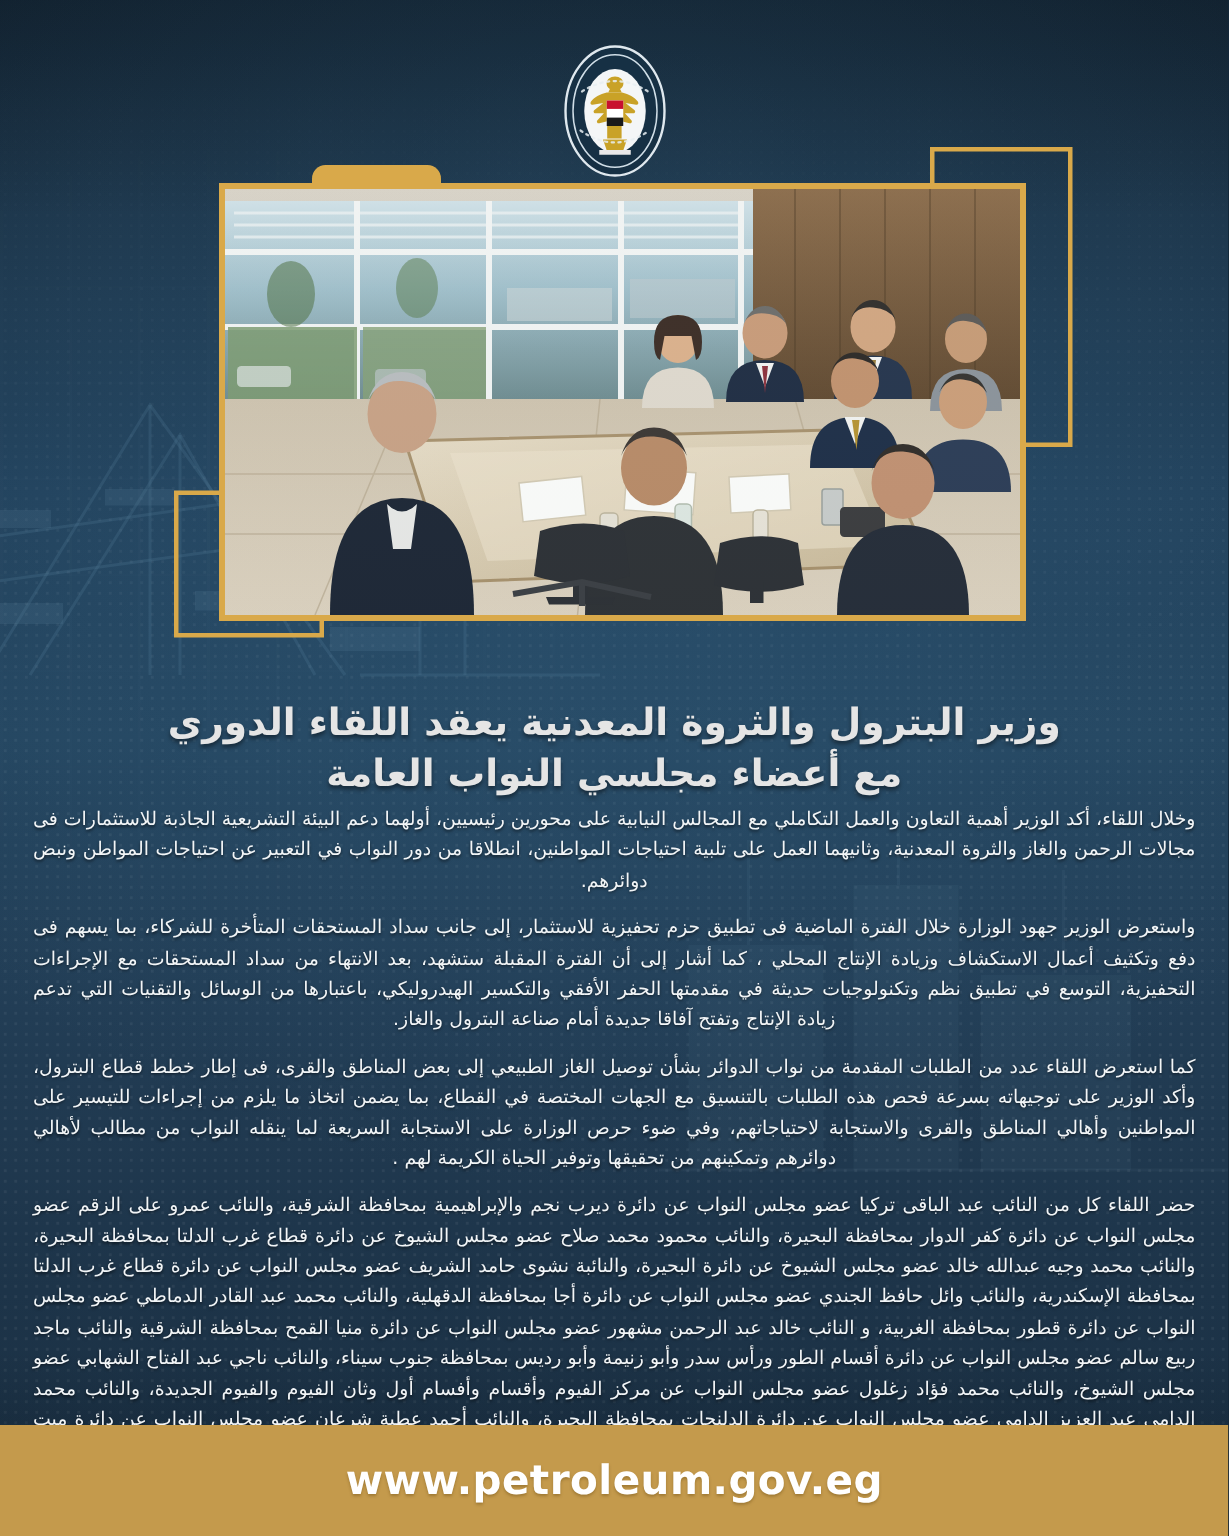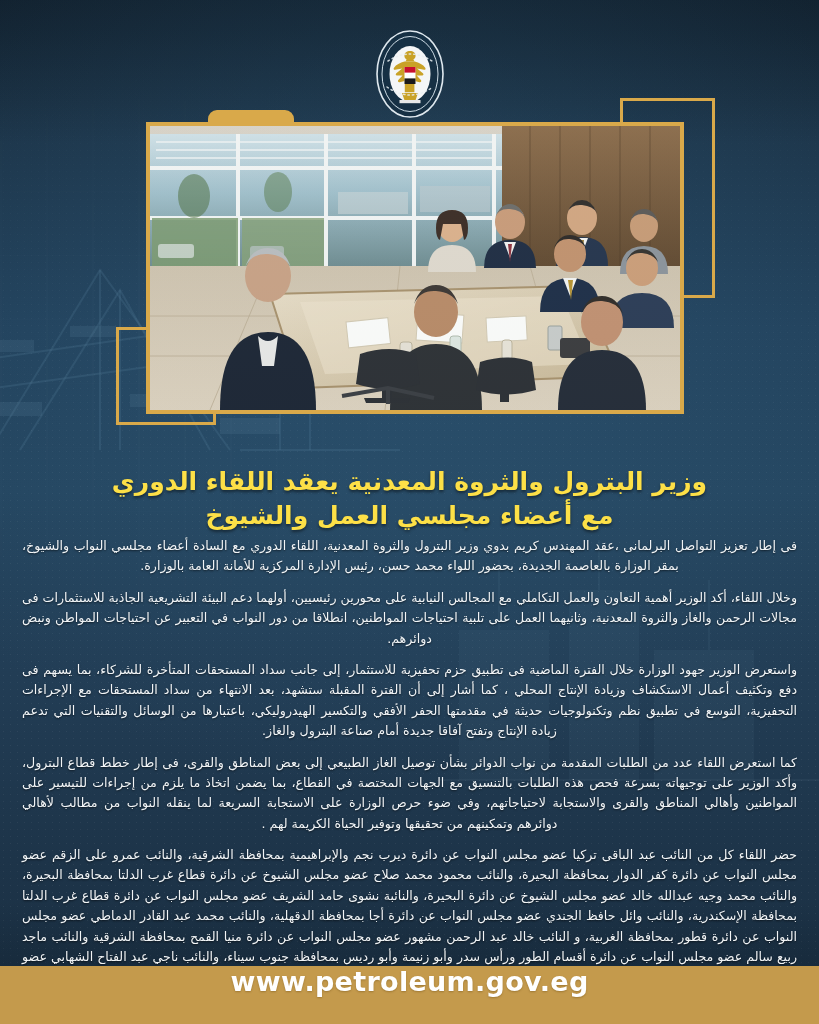--- a/index.html
+++ b/index.html
@@ -119,21 +119,21 @@
   }
   .photo-canvas { position:absolute; inset:0; }
   .photo-canvas svg { display:block; width:100%; height:100%; }
 
   
   .headline {
     position: absolute;
     left: 0; right: 0;
     top: 448px;
     text-align: center;
-    color: #fde047;
+    color: #e5e5e5;
     font-size: 25px;
     font-weight: 700;
     line-height: 1.38;
     letter-spacing: .2px;
     text-shadow: 0 2px 3px rgba(0,0,0,.45);
     padding: 0 60px;
     box-sizing: border-box;
     z-index: 4;
   }
   .headline .l2 { display:block; }
@@ -151,23 +151,24 @@
     text-align-last: center;
     text-shadow: 0 1px 2px rgba(0,0,0,.55);
   }
   .body-copy p { margin: 0 0 11px 0; }
   .body-copy p:last-child { margin-bottom: 0; }
 
   
   .footer-bar {
     position: absolute;
     left: 0; right: 0; bottom: 0;
-    height: 58px;
+    height: 74px;
     background: #c49a4c;
     display: flex;
+    align-items: center;
     justify-content: center;
     z-index: 5;
   }
   .footer-url {
     color: #ffffff;
     font-size: 27px;
     font-weight: 700;
     letter-spacing: .3px;
     direction: ltr;
     text-shadow: 0 1px 2px rgba(90,60,10,.35);
@@ -412,25 +413,24 @@
         </g>
 
         <rect width="530" height="284" fill="url(#winglass)" opacity=".05"></rect>
         <rect width="530" height="284" fill="none"></rect>
       </svg>
     </div>
   </div>
 
   <h1 class="headline">
     <span class="l1">وزير البترول والثروة المعدنية يعقد اللقاء الدوري</span>
-    <span class="l2">مع أعضاء مجلسي العمل والشيوخ</span>
+    <span class="l2">مع أعضاء مجلسي النواب العامة</span>
   </h1>
 
   <div class="body-copy">
-    <p>فى إطار تعزيز التواصل البرلمانى ،عقد المهندس كريم بدوي وزير البترول والثروة المعدنية، اللقاء الدوري مع السادة أعضاء مجلسي النواب والشيوخ، بمقر الوزارة بالعاصمة الجديدة، بحضور اللواء محمد حسن، رئيس الإدارة المركزية للأمانة العامة بالوزارة.</p>
     <p>وخلال اللقاء، أكد الوزير أهمية التعاون والعمل التكاملي مع المجالس النيابية على محورين رئيسيين، أولهما دعم البيئة التشريعية الجاذبة للاستثمارات فى مجالات الرحمن والغاز والثروة المعدنية، وثانيهما العمل على تلبية احتياجات المواطنين، انطلاقا من دور النواب في التعبير عن احتياجات المواطن ونبض دوائرهم.</p>
     <p>واستعرض الوزير جهود الوزارة خلال الفترة الماضية فى تطبيق حزم تحفيزية للاستثمار، إلى جانب سداد المستحقات المتأخرة للشركاء، بما يسهم فى دفع وتكثيف أعمال الاستكشاف وزيادة الإنتاج المحلي ، كما أشار إلى أن الفترة المقبلة ستشهد، بعد الانتهاء من سداد المستحقات مع الإجراءات التحفيزية، التوسع في تطبيق نظم وتكنولوجيات حديثة في مقدمتها الحفر الأفقي والتكسير الهيدروليكي، باعتبارها من الوسائل والتقنيات التي تدعم زيادة الإنتاج وتفتح آفاقا جديدة أمام صناعة البترول والغاز.</p>
     <p>كما استعرض اللقاء عدد من الطلبات المقدمة من نواب الدوائر بشأن توصيل الغاز الطبيعي إلى بعض المناطق والقرى، فى إطار خطط قطاع البترول، وأكد الوزير على توجيهاته بسرعة فحص هذه الطلبات بالتنسيق مع الجهات المختصة في القطاع، بما يضمن اتخاذ ما يلزم من إجراءات للتيسير على المواطنين وأهالي المناطق والقرى والاستجابة لاحتياجاتهم، وفي ضوء حرص الوزارة على الاستجابة السريعة لما ينقله النواب من مطالب لأهالي دوائرهم وتمكينهم من تحقيقها وتوفير الحياة الكريمة لهم .</p>
     <p>حضر اللقاء كل من النائب عبد الباقى تركيا عضو مجلس النواب عن دائرة ديرب نجم والإبراهيمية بمحافظة الشرقية، والنائب عمرو على الزقم عضو مجلس النواب عن دائرة كفر الدوار بمحافظة البحيرة، والنائب محمود محمد صلاح عضو مجلس الشيوخ عن دائرة قطاع غرب الدلتا بمحافظة البحيرة، والنائب محمد وجيه عبدالله خالد عضو مجلس الشيوخ عن دائرة البحيرة، والنائبة نشوى حامد الشريف عضو مجلس النواب عن دائرة قطاع غرب الدلتا بمحافظة الإسكندرية، والنائب وائل حافظ الجندي عضو مجلس النواب عن دائرة أجا بمحافظة الدقهلية، والنائب محمد عبد القادر الدماطي عضو مجلس النواب عن دائرة قطور بمحافظة الغربية، و النائب خالد عبد الرحمن مشهور عضو مجلس النواب عن دائرة منيا القمح بمحافظة الشرقية والنائب ماجد ربيع سالم عضو مجلس النواب عن دائرة أقسام الطور ورأس سدر وأبو زنيمة وأبو رديس بمحافظة جنوب سيناء، والنائب ناجي عبد الفتاح الشهابي عضو مجلس الشيوخ، والنائب محمد فؤاد زغلول عضو مجلس النواب عن مركز الفيوم وأقسام وأفسام أول وثان الفيوم والفيوم الجديدة، والنائب محمد الدامي عبد العزيز الدامي عضو مجلس النواب عن دائرة الدلنجات بمحافظة البحيرة، والنائب أحمد عطية شرعان عضو مجلس النواب عن دائرة ميت غمر بمحافظة الدقهلية .</p>
   </div>
 
   <div class="footer-bar">
     <span class="footer-url">www.petroleum.gov.eg</span>
   </div>
 

